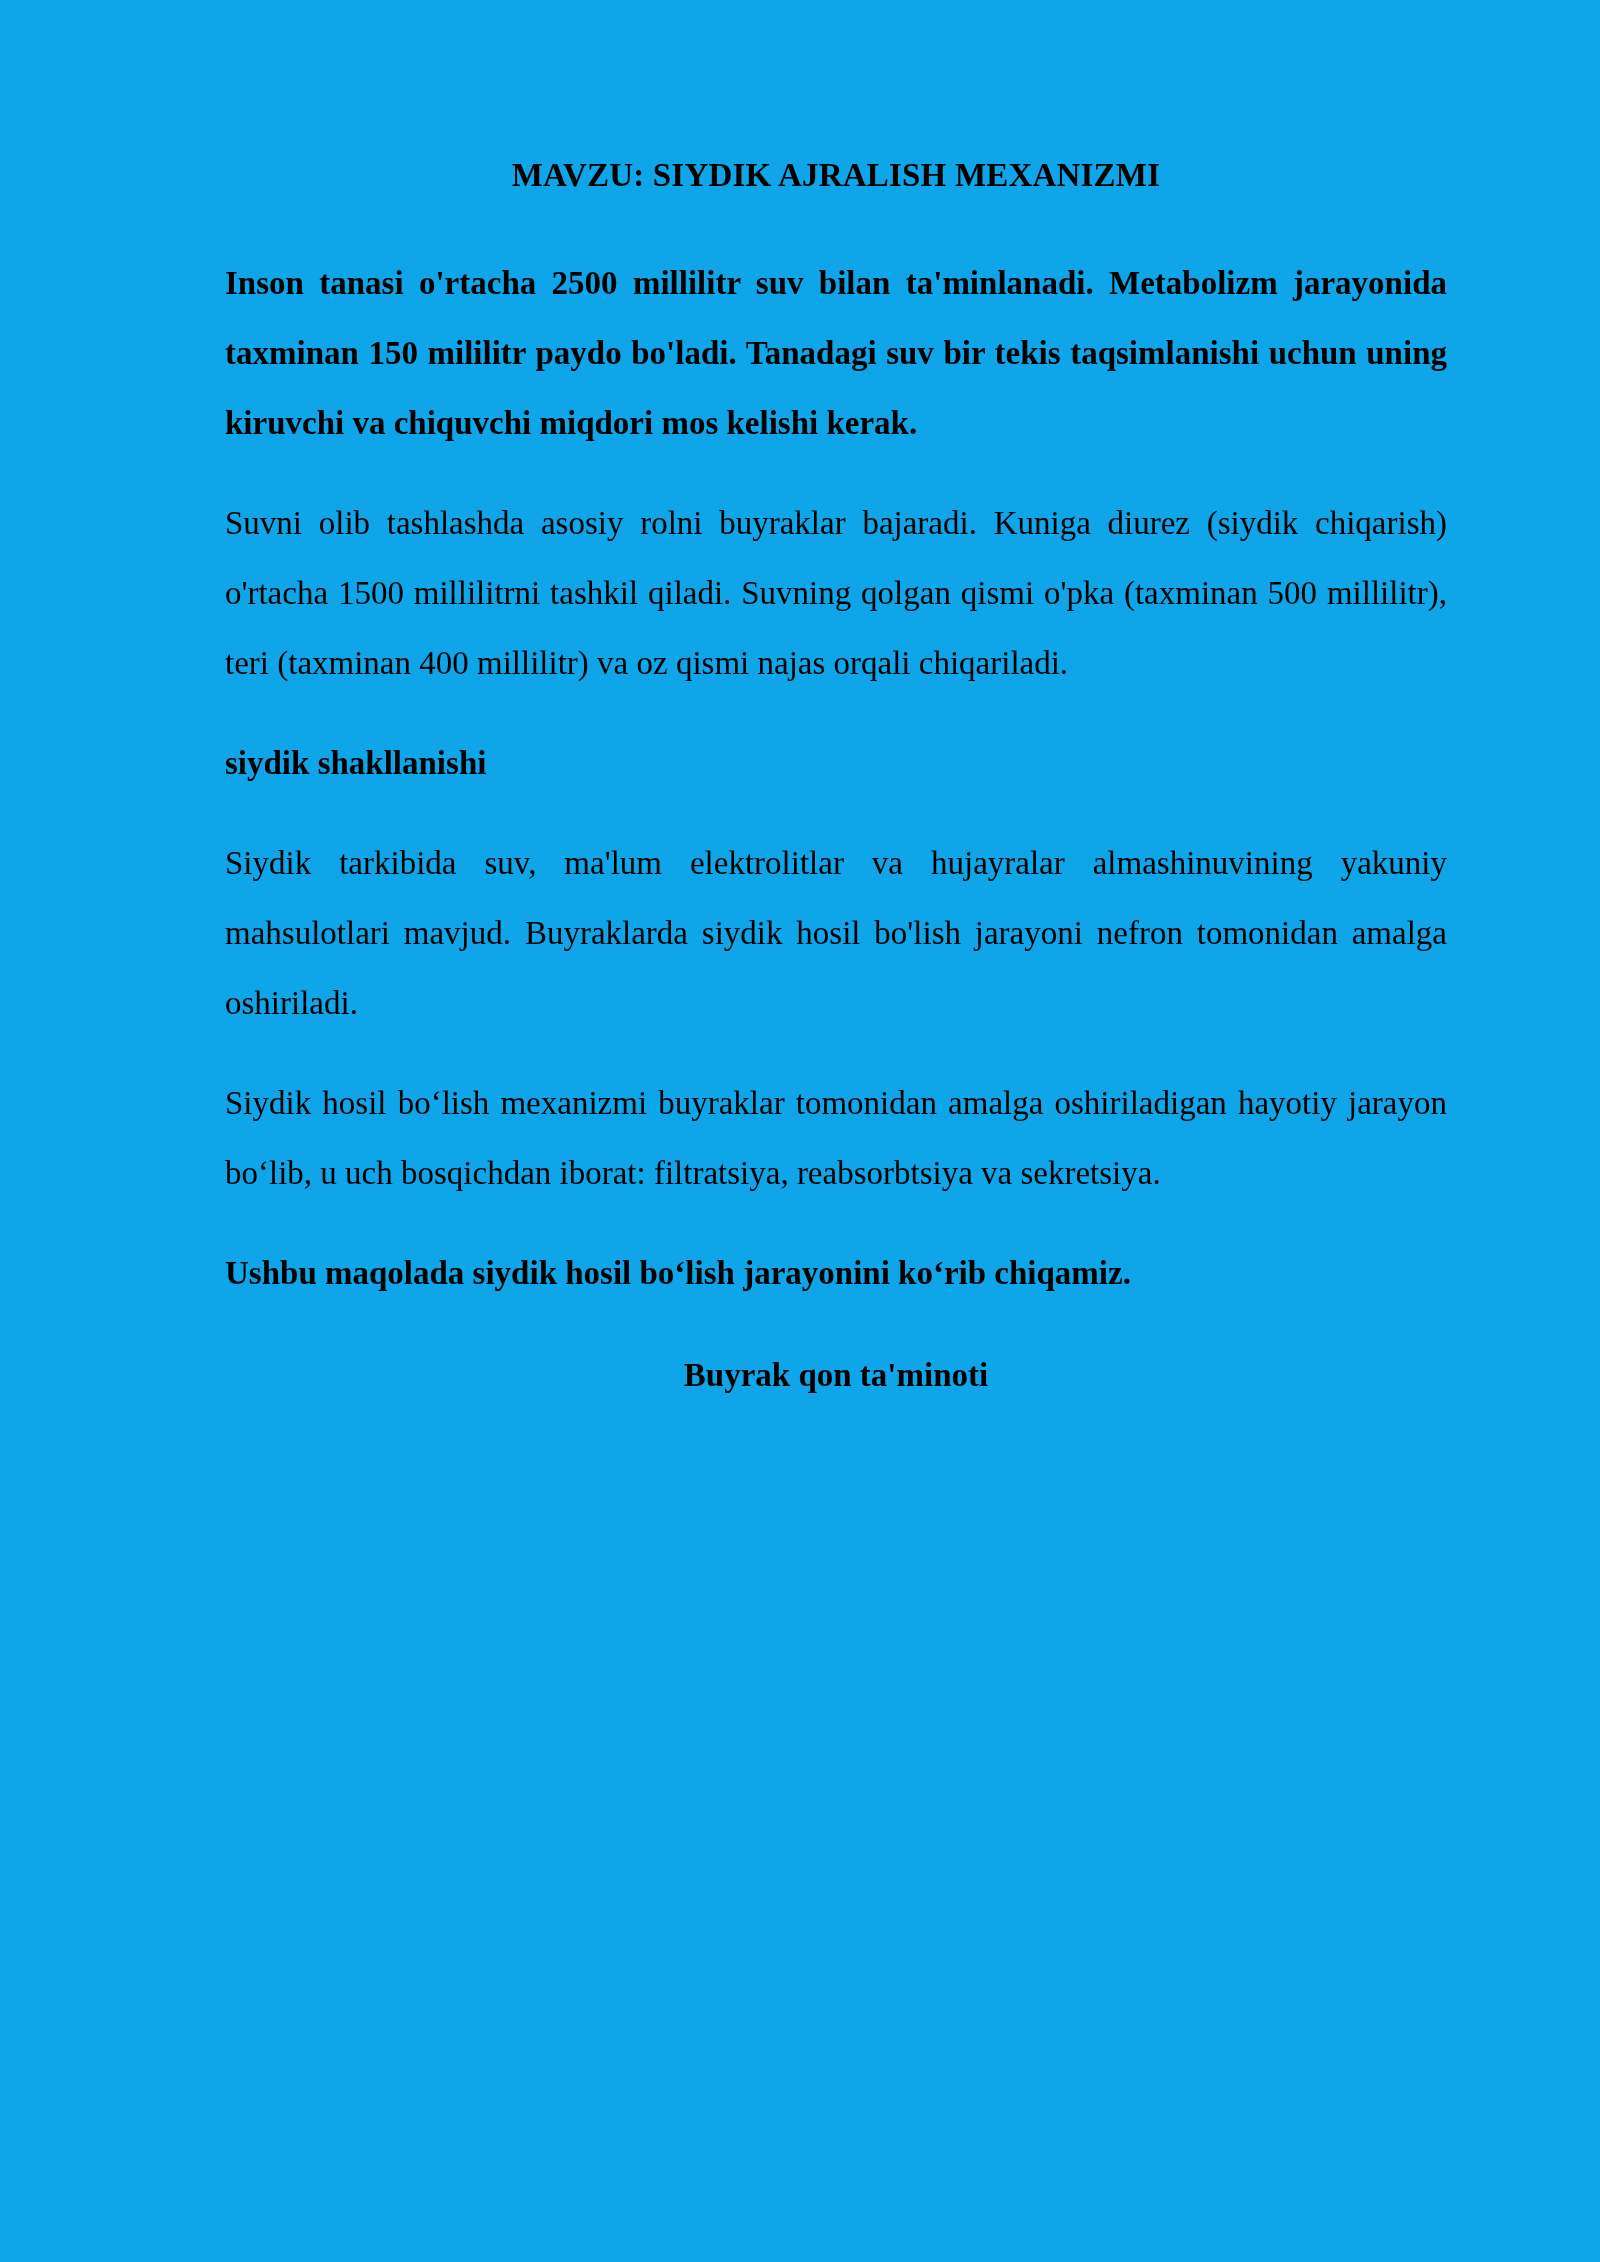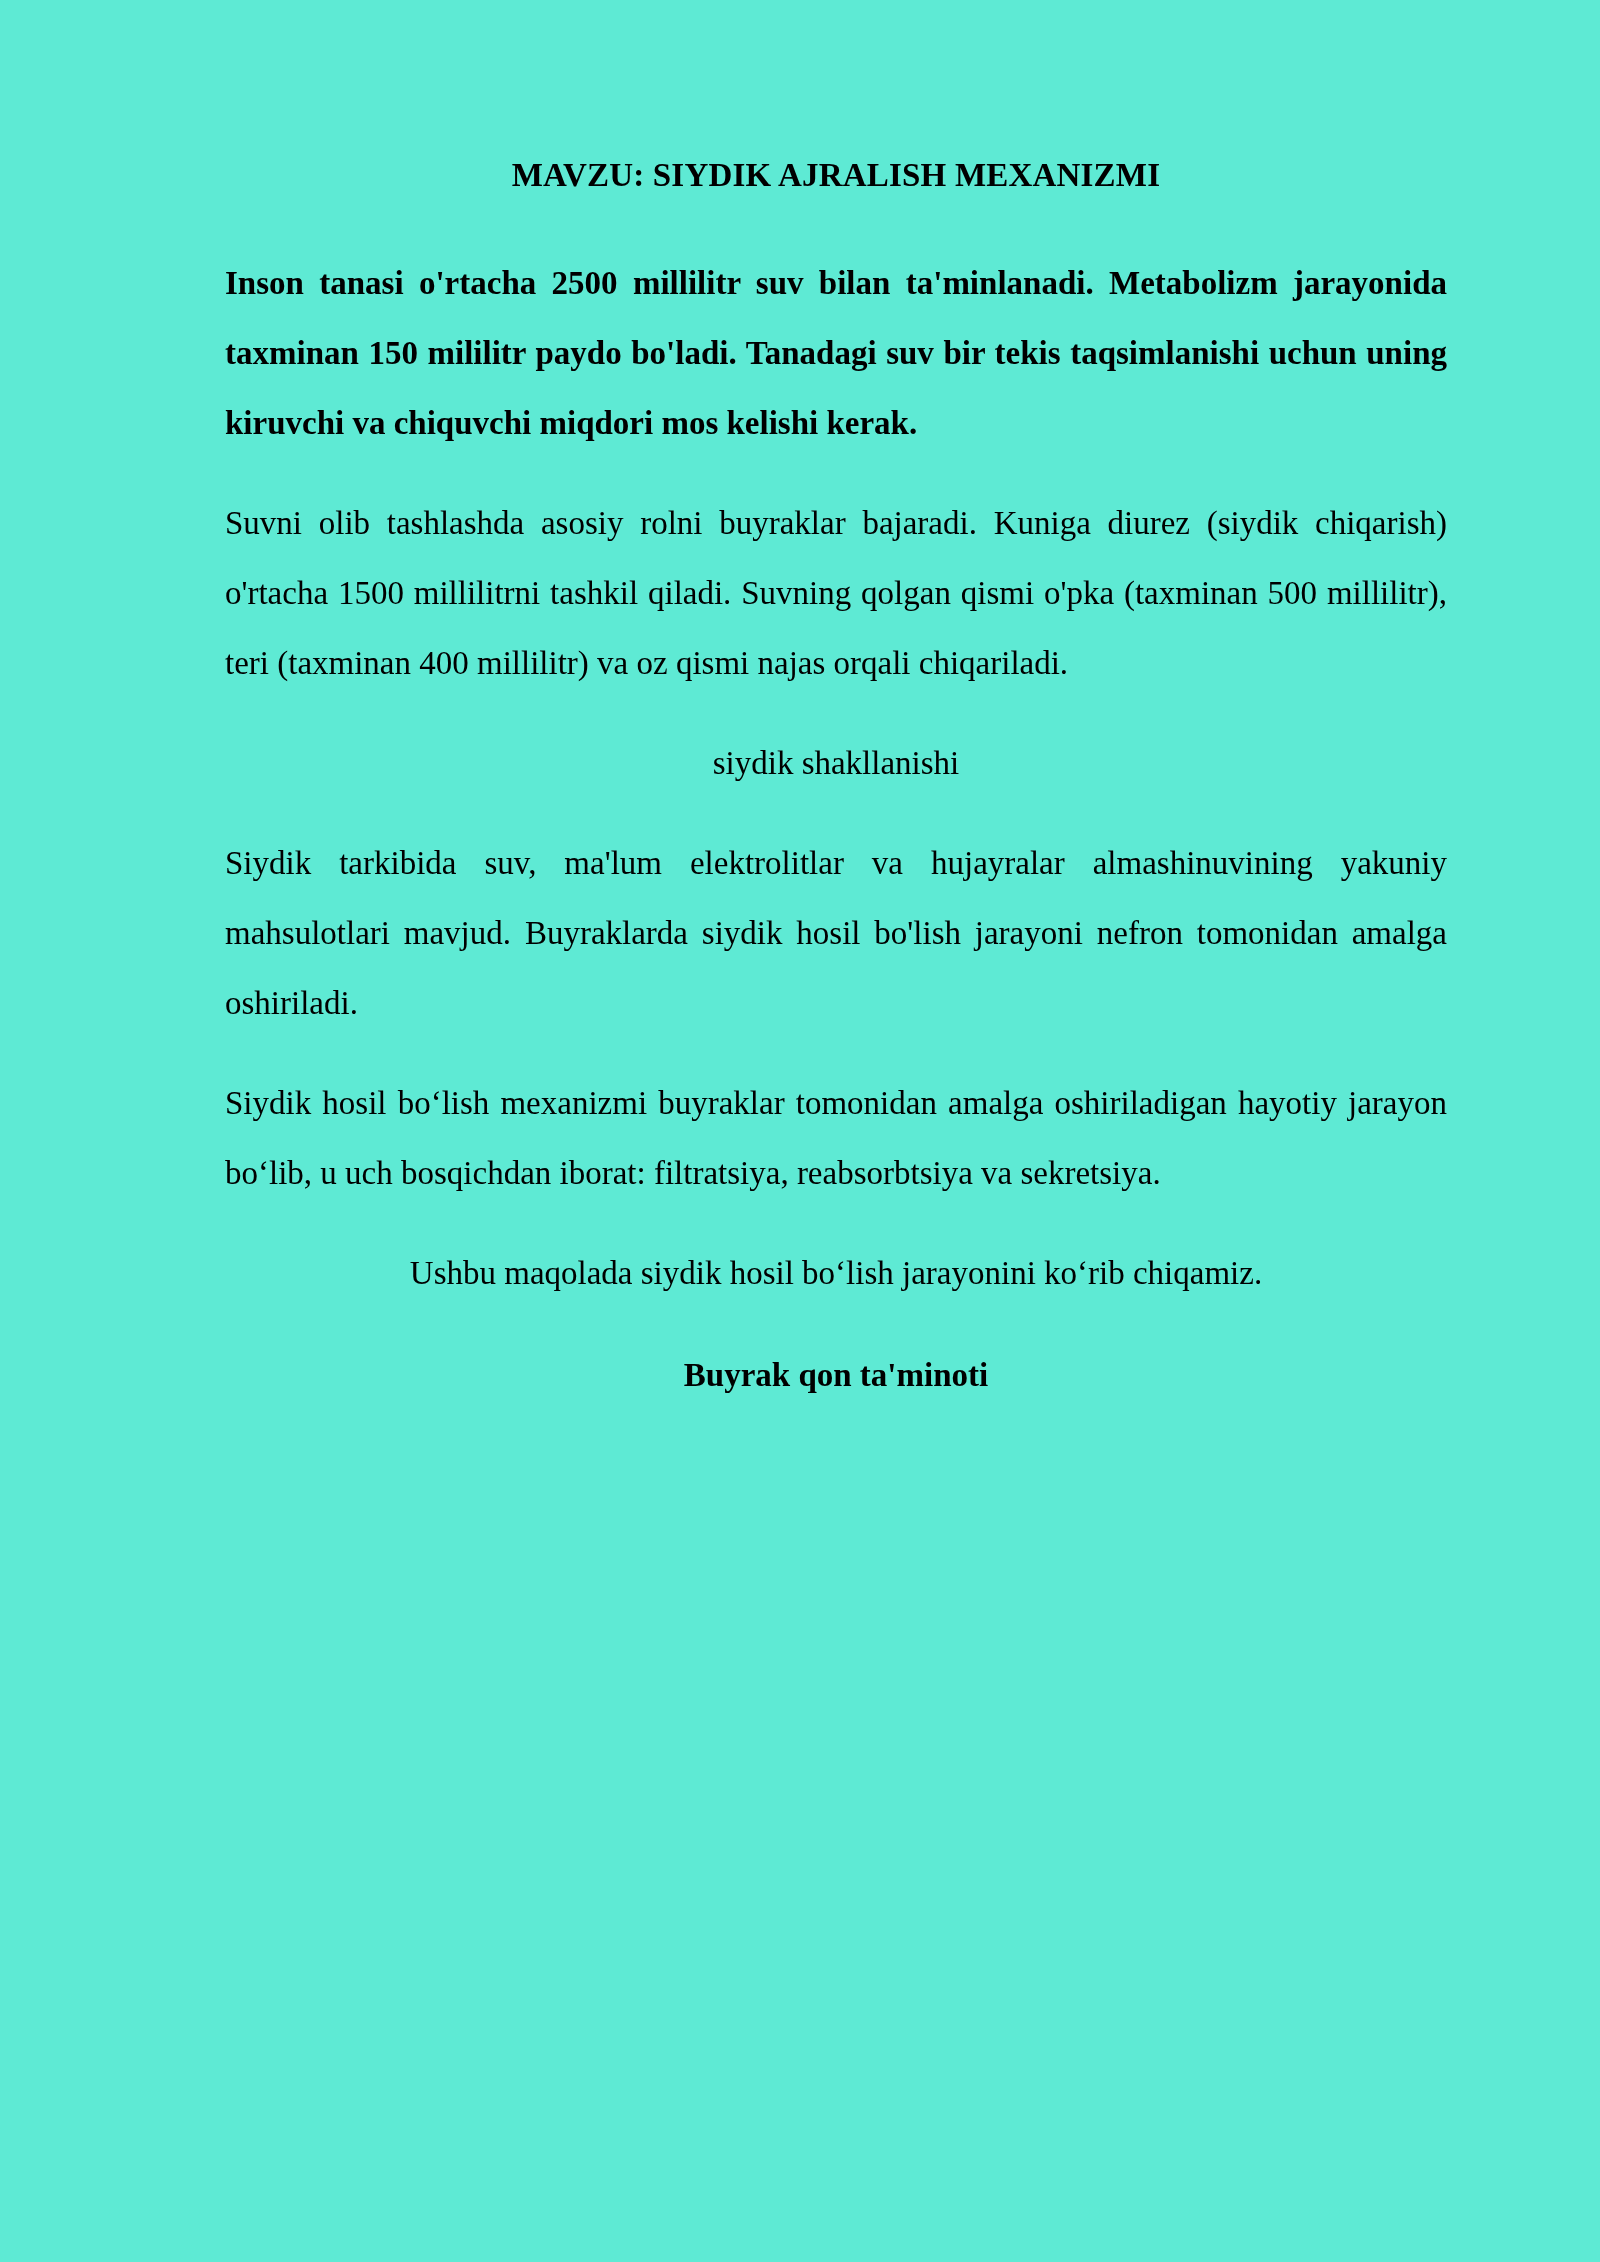--- a/index.html
+++ b/index.html
@@ -11,21 +11,21 @@
     width: 1600px;
     height: 2262px;
     font-family: "Liberation Serif", "DejaVu Serif", serif;
     color: #000000;
     -webkit-font-smoothing: antialiased;
   }
   .page {
     position: relative;
     width: 1600px;
     height: 2262px;
-    background: #5eead4;
+    background: #0ea5e9;
     box-sizing: border-box;
     padding: 2px;
     overflow: hidden;
   }
   .content {
     position: absolute;
     left: 225px;
     top: 0;
     width: 1222px;
   }
@@ -45,21 +45,22 @@
     text-justify: inter-word;
     margin: 0;
     padding-top: 30px;
     hyphens: none;
   }
   .para.first-body {
     padding-top: 38px;
     font-weight: bold;
   }
   .para.plain {
-    text-align: center;
+    text-align: left;
+    font-weight: bold;
   }
   .para.bold-head {
     font-weight: bold;
     text-align: center;
     padding-top: 32px;
   }
 </style>
 </head>
 <body>
 

